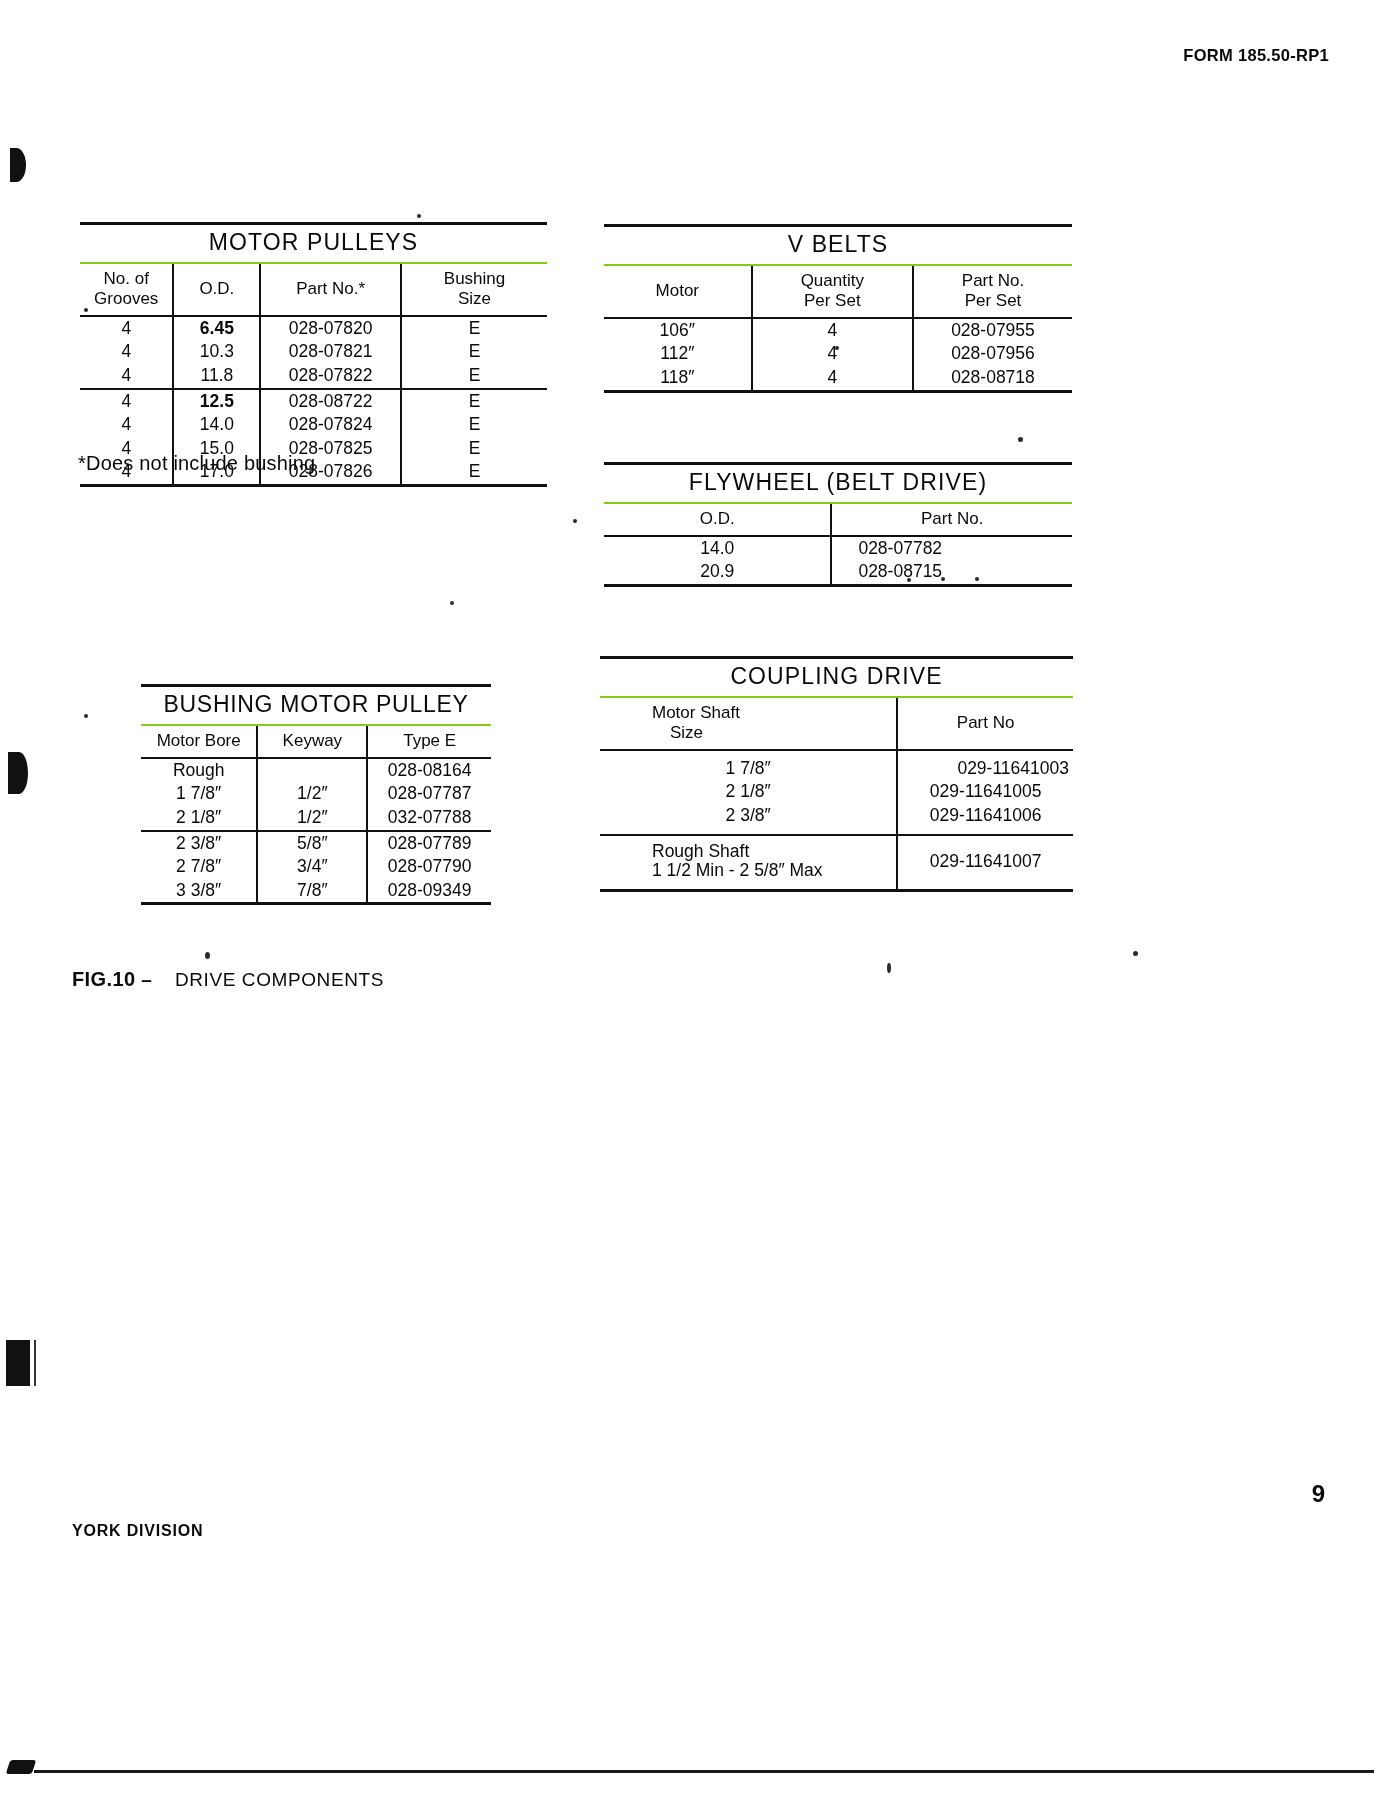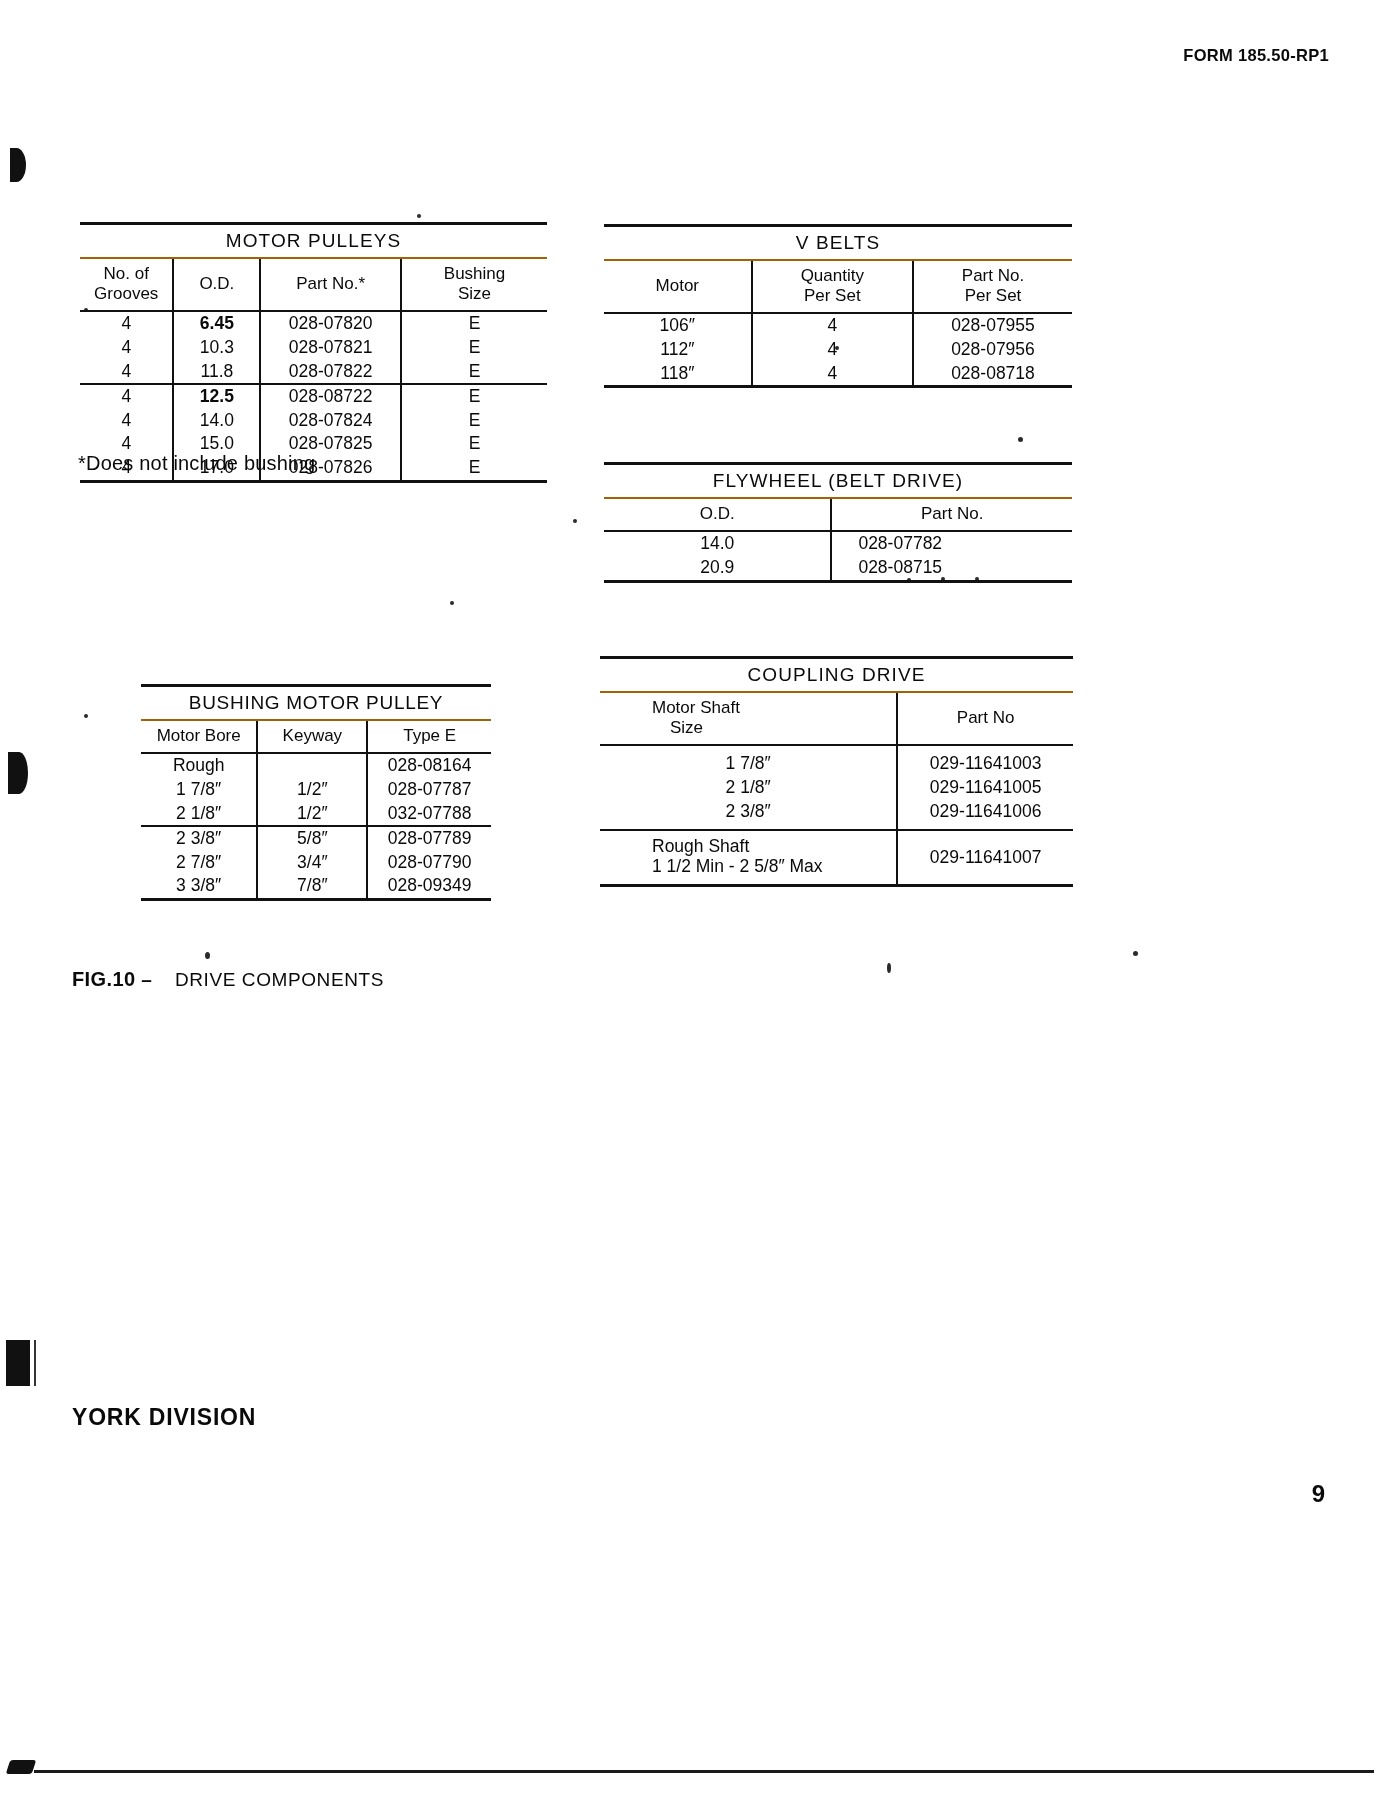--- a/index.html
+++ b/index.html
@@ -76,26 +76,26 @@
     font-size: 17px;
     line-height: 1.12;
   }
   .doc-table td, .doc-table th {
     padding: 0;
     font-weight: normal;
     vertical-align: middle;
   }
   .tbl-title {
     text-align: center;
-    font-size: 19px;
+    font-size: 23px;
     font-weight: bold;
     letter-spacing: 1.1px;
     padding: 5px 0 6px 0 !important;
     border-top: 3px solid #111;
-    border-bottom: 2px solid #a16207;
+    border-bottom: 2px solid #84cc16;
   }
   .hdr-cell {
     text-align: center;
     font-size: 17px;
     padding: 5px 4px 6px 4px !important;
     border-bottom: 2.5px solid #111;
     line-height: 1.18;
   }
   .vline { border-left: 2.5px solid #111; }
   .data-cell {
@@ -123,22 +123,22 @@
   }
   #fig-caption .fig-num {
     font-weight: bold;
     font-size: 20px;
   }
   #fig-caption .fig-dash { font-weight: bold; }
   #fig-caption .fig-text { letter-spacing: 0.6px; }
 
   
   #footer-division {
-    left: 72px; top: 1404px;
-    font-size: 23px;
+    left: 72px; top: 1522px;
+    font-size: 16px;
     font-weight: bold;
     letter-spacing: 0.8px;
   }
   #footer-page {
     right: 74px; top: 1480px;
     font-size: 24px;
     font-weight: bold;
   }
 </style>
 </head>
@@ -346,21 +346,21 @@
     <tr>
       <td class="hdr-cell" style="width:285px; text-align:left; padding-left:52px !important;">
         <div>Motor Shaft</div>
         <div style="padding-left:18px;">Size</div>
       </td>
       <td class="hdr-cell vline" style="width:188px;">Part No</td>
     </tr>
 
     <tr>
       <td class="data-cell" style="padding-top:8px !important;">1 7/8″</td>
-      <td class="data-cell vline" style="padding-top:8px !important;">029-11641003</td>
+      <td class="data-cell vline" style="padding-top:8px !important;text-align:right;">029-11641003</td>
     </tr>
     <tr>
       <td class="data-cell">2 1/8″</td>
       <td class="data-cell vline">029-11641005</td>
     </tr>
     <tr>
       <td class="data-cell" style="padding-bottom:8px !important;">2 3/8″</td>
       <td class="data-cell vline" style="padding-bottom:8px !important;">029-11641006</td>
     </tr>
 

